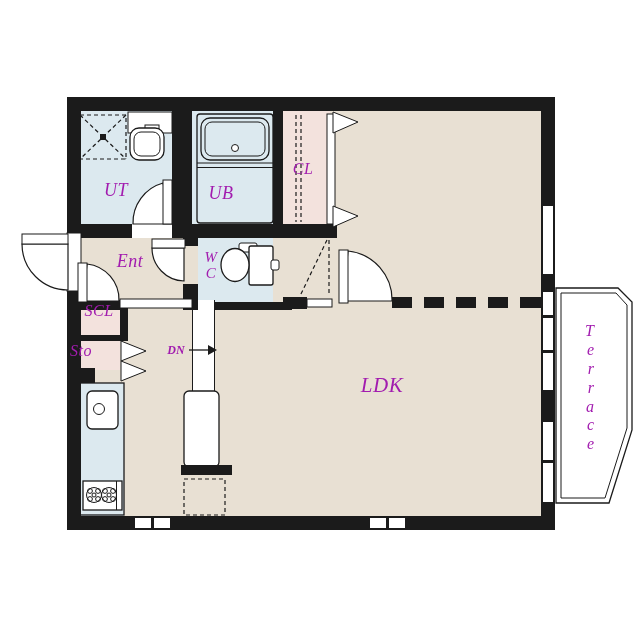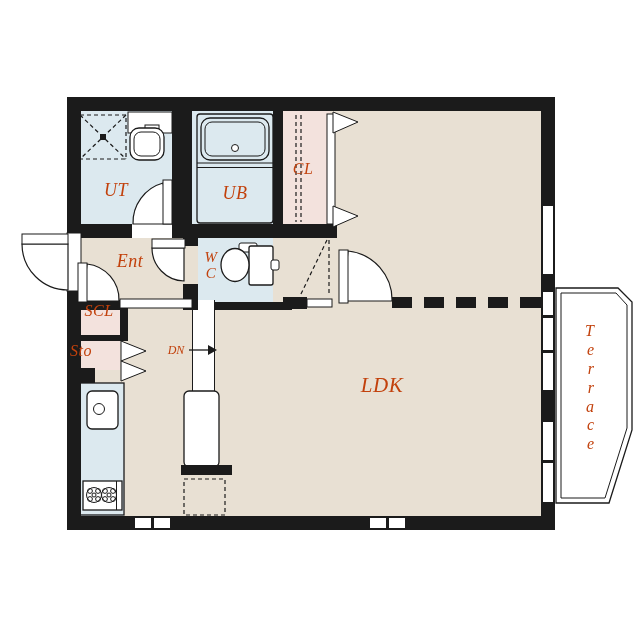--- a/index.html
+++ b/index.html
@@ -1,23 +1,23 @@
 <!DOCTYPE html>
 <html style="--wall: #1b1b1b; --beige: #e8e0d3; --blue: #dce9ef; --pink: #f3e2dd; --terrace: #f6f3d9; --line: #1b1b1b;"><head>
 <meta charset="utf-8">
 <style>
   html,body{margin:0;padding:0;background:#ffffff;}
   .plan{position:relative;width:640px;height:640px;background:#fff;overflow:hidden;
         font-family:"Liberation Serif","DejaVu Serif",serif;}
   .plan svg{position:absolute;left:0;top:0;}
   .lbl{position:absolute;transform:translate(-50%,-50%);white-space:nowrap;
-       font-style:italic;color:#c2410c;font-size:18px;letter-spacing:0.5px;}
+       font-style:italic;color:#a21caf;font-size:18px;letter-spacing:0.5px;}
   .lbl.small{font-size:16px;}
   .lbl.big{font-size:21px;}
-  .lbl.tiny{font-size:12px;font-weight:normal;letter-spacing:0;}
+  .lbl.tiny{font-size:12px;font-weight:bold;letter-spacing:0;}
   .lbl.stacked{line-height:1.05;font-size:15px;text-align:center;}
   .lbl.vertical{white-space:normal;width:13px;word-break:break-all;
                 line-height:1.18;text-align:right;font-size:16px;}
   
   .wall{fill:var(--wall,#1b1b1b);}
   .f-beige{fill:var(--beige,#e8e0d3);}
   .f-blue{fill:var(--blue,#dce9ef);}
   .f-pink{fill:var(--pink,#f3e2dd);}
   .f-terr{fill:var(--terrace,#f6f3d9);}
   .fix{fill:#ffffff;stroke:var(--line,#1b1b1b);stroke-width:1.3;}
@@ -227,21 +227,21 @@
     <polygon class="fixthin" points="121,361 146,371 121,381"></polygon>
   </g>
 
   <g>
     <line class="ln" x1="189" y1="350" x2="208" y2="350"></line>
     <polygon points="208,345 217,350 208,355" fill="var(--wall,#1b1b1b)"></polygon>
   </g>
 </svg>
 
   <div class="lbl" style="left:116px;top:190px;">UT</div>
-  <div class="lbl" style="left:235px;top:193px;">UB</div>
+  <div class="lbl" style="left:221px;top:193px;">UB</div>
   <div class="lbl small" style="left:303px;top:169px;">CL</div>
   <div class="lbl" style="left:130px;top:261px;">Ent</div>
   <div class="lbl stacked" style="left:211px;top:266px;">
     <div>W</div>
     <div>C</div>
   </div>
   <div class="lbl small" style="left:99px;top:311px;">SCL</div>
   <div class="lbl small" style="left:81px;top:351px;">Sto</div>
   <div class="lbl tiny" style="left:176px;top:350px;">DN</div>
   <div class="lbl big" style="left:382px;top:385px;">LDK</div>

